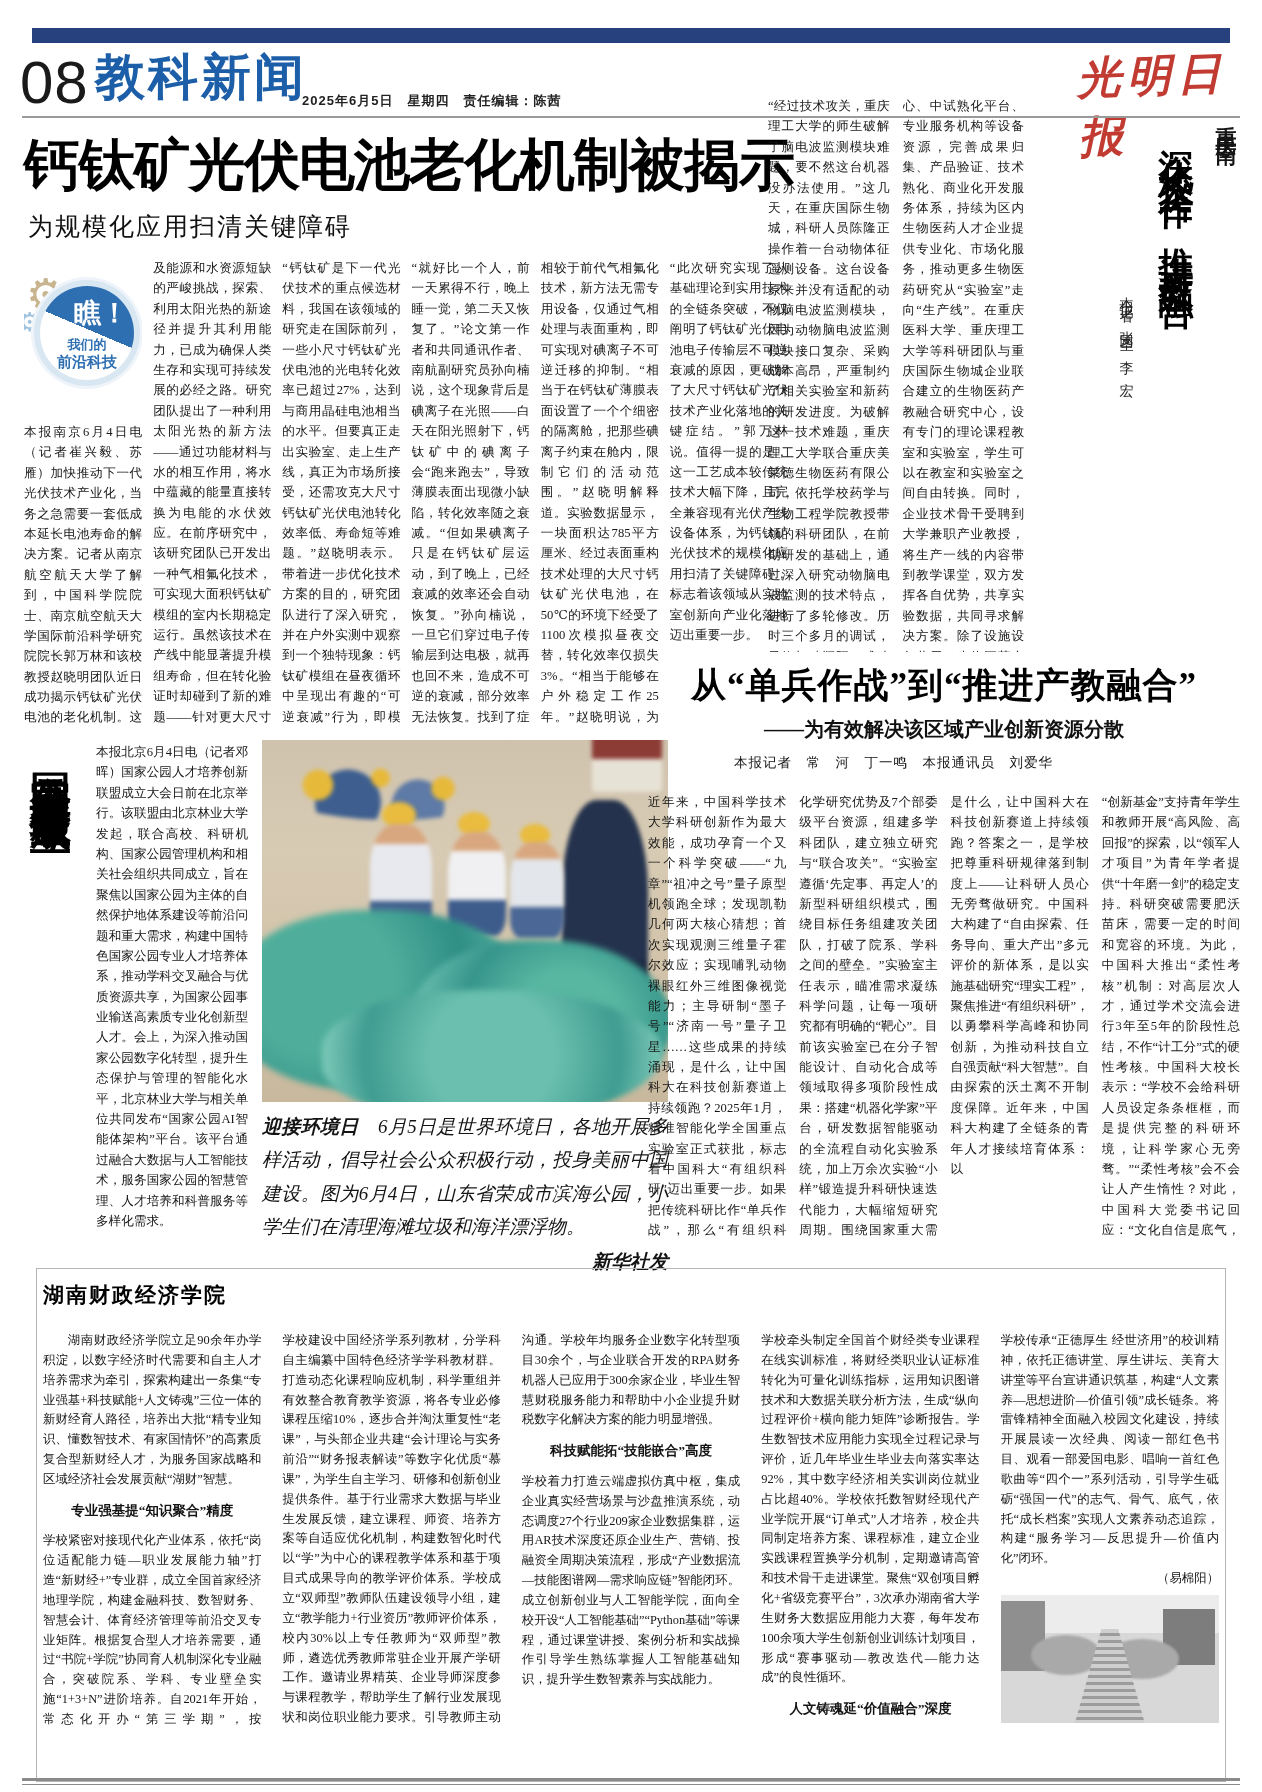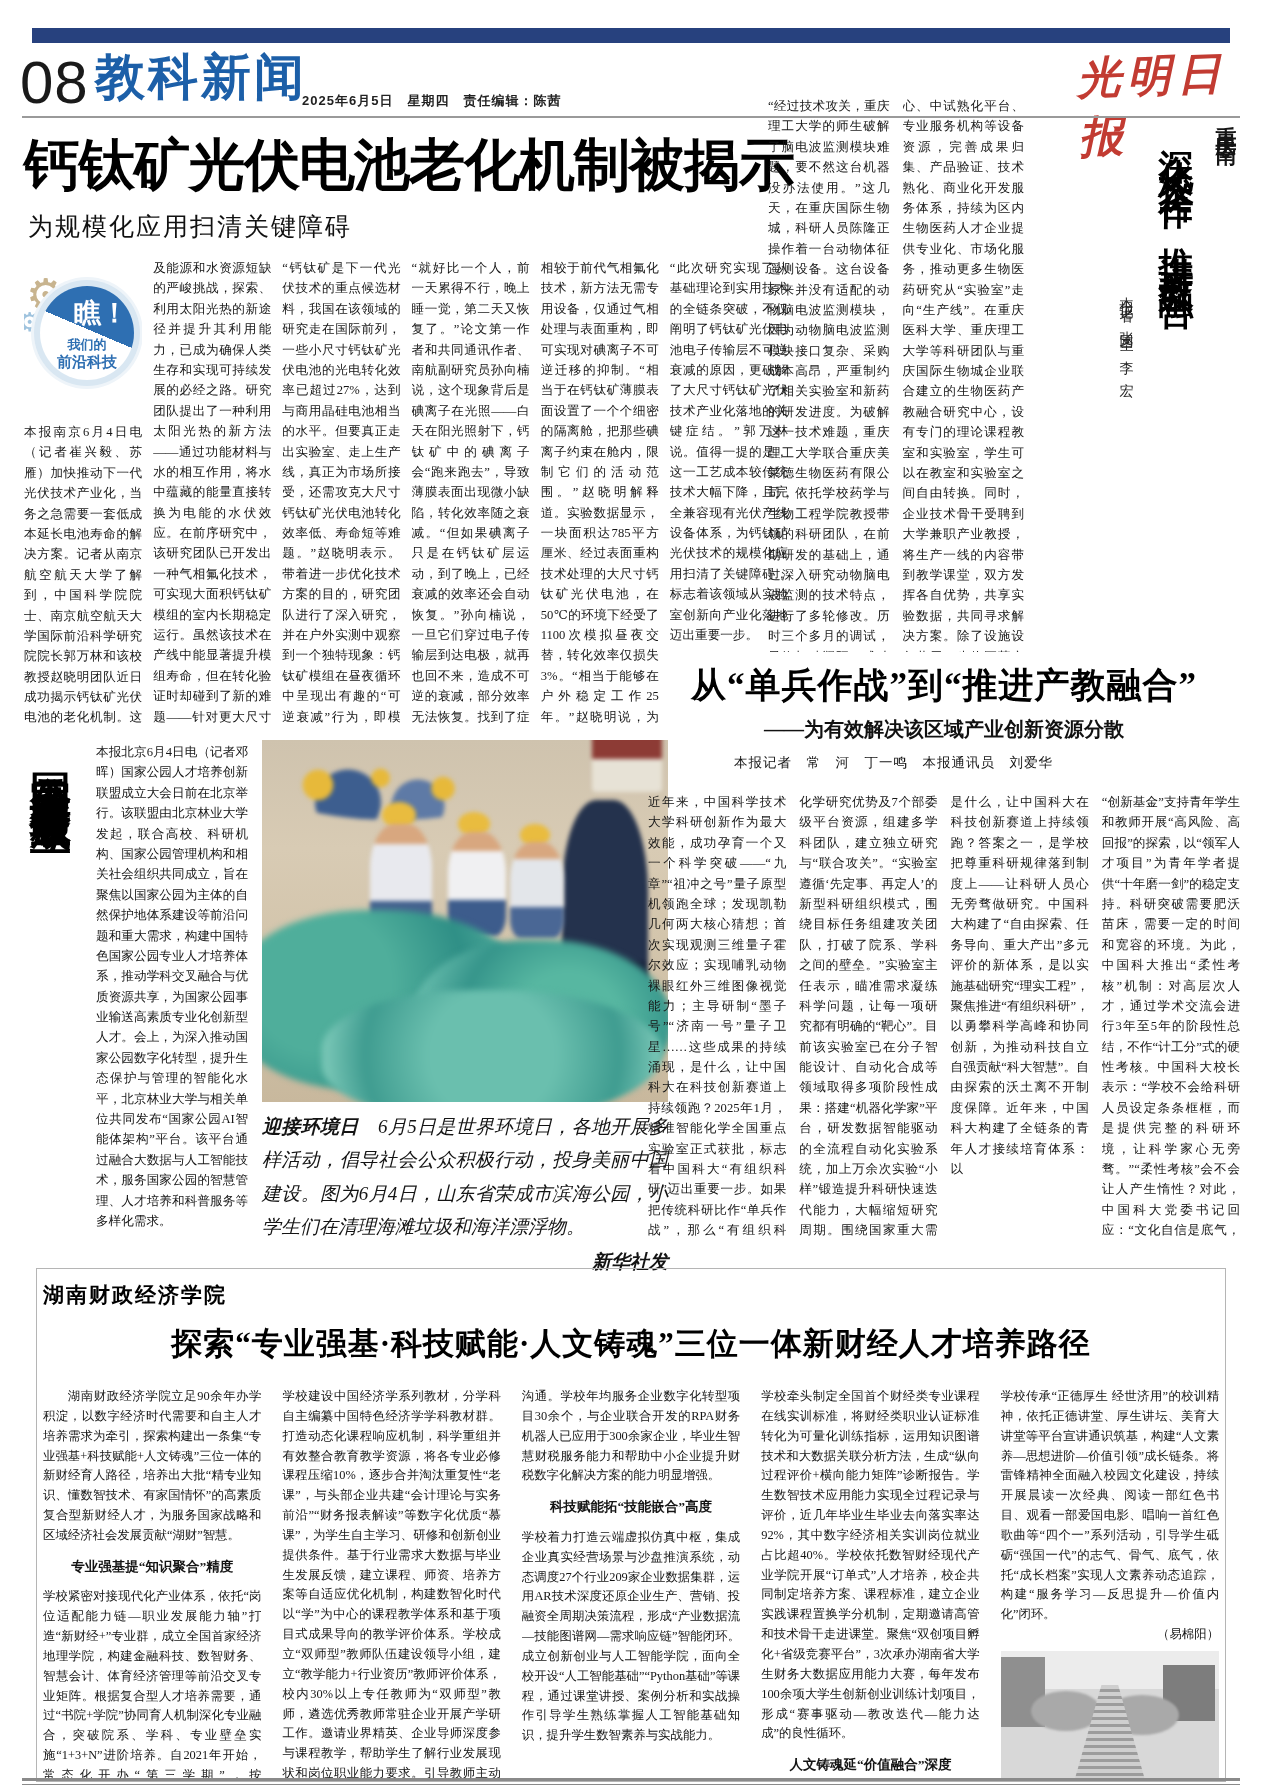--- a/index.html
+++ b/index.html
@@ -142,21 +142,20 @@
   <div class="abs ustc-byline">本报记者　常　河　丁一鸣　本报通讯员　刘爱华</div>
   <div class="abs cols ustc-cols">
     <div class="col">近年来，中国科学技术大学科研创新作为最大效能，成功孕育一个又一个科学突破——“九章”“祖冲之号”量子原型机领跑全球；发现凯勒几何两大核心猜想；首次实现观测三维量子霍尔效应；实现哺乳动物裸眼红外三维图像视觉能力；主导研制“墨子号”“济南一号”量子卫星……这些成果的持续涌现，是什么，让中国科大在科技创新赛道上持续领跑？2025年1月，精准智能化学全国重点实验室正式获批，标志着中国科大“有组织科研”迈出重要一步。如果把传统科研比作“单兵作战”，那么“有组织科研”更像一支精锐部队——目标明确、分工上下联动、聚焦国家战略需求和世界科技前沿“打硬仗”。随着新一代人工智能技术兴起，科研范式正经历深刻变革。精准智能化学全国重点实验室自2020年筹建之初，就确立了“化学+智能”的研究方向，致力于突破传统化学研究范式周期长、成本高的局限。该实验室依托中国科大</div>
     <div class="col">化学研究优势及7个部委级平台资源，组建多学科团队，建立独立研究与“联合攻关”。“实验室遵循‘先定事、再定人’的新型科研组织模式，围绕目标任务组建攻关团队，打破了院系、学科之间的壁垒。”实验室主任表示，瞄准需求凝练科学问题，让每一项研究都有明确的“靶心”。目前该实验室已在分子智能设计、自动化合成等领域取得多项阶段性成果：搭建“机器化学家”平台，研发数据智能驱动的全流程自动化实验系统，加上万余次实验“小样”锻造提升科研快速迭代能力，大幅缩短研究周期。围绕国家重大需求，实验室将有组织科研与自由探索有机结合，让青年科研人员既能“顶天立地”，又能以绿色化工提供理论与工具。</div>
     <div class="col">是什么，让中国科大在科技创新赛道上持续领跑？答案之一，是学校把尊重科研规律落到制度上——让科研人员心无旁骛做研究。中国科大构建了“自由探索、任务导向、重大产出”多元评价的新体系，是以实施基础研究“理实工程”，聚焦推进“有组织科研”，以勇攀科学高峰和协同创新，为推动科技自立自强贡献“科大智慧”。自由探索的沃土离不开制度保障。近年来，中国科大构建了全链条的青年人才接续培育体系：以</div>
     <div class="col">“创新基金”支持青年学生和教师开展“高风险、高回报”的探索，以“领军人才项目”为青年学者提供“十年磨一剑”的稳定支持。科研突破需要肥沃苗床，需要一定的时间和宽容的环境。为此，中国科大推出“柔性考核”机制：对高层次人才，通过学术交流会进行3年至5年的阶段性总结，不作“计工分”式的硬性考核。中国科大校长表示：“学校不会给科研人员设定条条框框，而是提供完整的科研环境，让科学家心无旁骛。”“柔性考核”会不会让人产生惰性？对此，中国科大党委书记回应：“文化自信是底气，科大风格是内核。”他告诉记者，这种自信源于丰厚的学术传承，科研人员的学术自觉和荣誉感的专业规约。近年来，中国科大不断探索科研管理新模式，构建校院两级网络化科研管理体系，形成“重点实验室、学院、科研活动、人员流动”四维联动机制，针对不同类型科研活动特点，实施分类管理，为科研活动提供制度化保障。</div>
   </div>
 
   <div class="abs ad-box">
     <div class="ad-org">湖南财政经济学院</div>
-    <div class="ad-head">探索“专业强基·科技赋能·人文铸魂”三位一体新财经人才培养路径</div>
     <div class="ad-cols">
       <div class="ad-col">
         <div class="ad-intro">湖南财政经济学院立足90余年办学积淀，以数字经济时代需要和自主人才培养需求为牵引，探索构建出一条集“专业强基+科技赋能+人文铸魂”三位一体的新财经育人路径，培养出大批“精专业知识、懂数智技术、有家国情怀”的高素质复合型新财经人才，为服务国家战略和区域经济社会发展贡献“湖财”智慧。</div>
         <div class="ad-subhead">专业强基提“知识聚合”精度</div>
         <div>学校紧密对接现代化产业体系，依托“岗位适配能力链—职业发展能力轴”打造“新财经+”专业群，成立全国首家经济地理学院，构建金融科技、数智财务、智慧会计、体育经济管理等前沿交叉专业矩阵。根据复合型人才培养需要，通过“书院+学院”协同育人机制深化专业融合，突破院系、学科、专业壁垒实施“1+3+N”进阶培养。自2021年开始，常态化开办“第三学期”，按照“5+10+X”模式，邀请高校名师来校开设前沿课程，鼓励学生根据兴趣爱好跨学院、专业、年级选课，课程同时面向省内高校师生免费开放，着力打造高端学术交流平台。</div>
       </div>
       <div class="ad-col">学校建设中国经济学系列教材，分学科自主编纂中国特色经济学学科教材群。打造动态化课程响应机制，科学重组并有效整合教育教学资源，将各专业必修课程压缩10%，逐步合并淘汰重复性“老课”，与头部企业共建“会计理论与实务前沿”“财务报表解读”等数字化优质“慕课”，为学生自主学习、研修和创新创业提供条件。基于行业需求大数据与毕业生发展反馈，建立课程、师资、培养方案等自适应优化机制，构建数智化时代以“学”为中心的课程教学体系和基于项目式成果导向的教学评价体系。学校成立“双师型”教师队伍建设领导小组，建立“教学能力+行业资历”教师评价体系，校内30%以上专任教师为“双师型”教师，遴选优秀教师常驻企业开展产学研工作。邀请业界精英、企业导师深度参与课程教学，帮助学生了解行业发展现状和岗位职业能力要求。引导教师主动吸纳本科生加入国家社科基金研究项目团队，实现科研课题育人才、学术训练强能力、师生互动促发展。学校科教融合成效显著，近年国家社科基金年立项数位居全国同类院校前茅。</div>
       <div class="ad-col">
         <div>沟通。学校年均服务企业数字化转型项目30余个，与企业联合开发的RPA财务机器人已应用于300余家企业，毕业生智慧财税服务能力和帮助中小企业提升财税数字化解决方案的能力明显增强。</div>
         <div class="ad-subhead">科技赋能拓“技能嵌合”高度</div>

